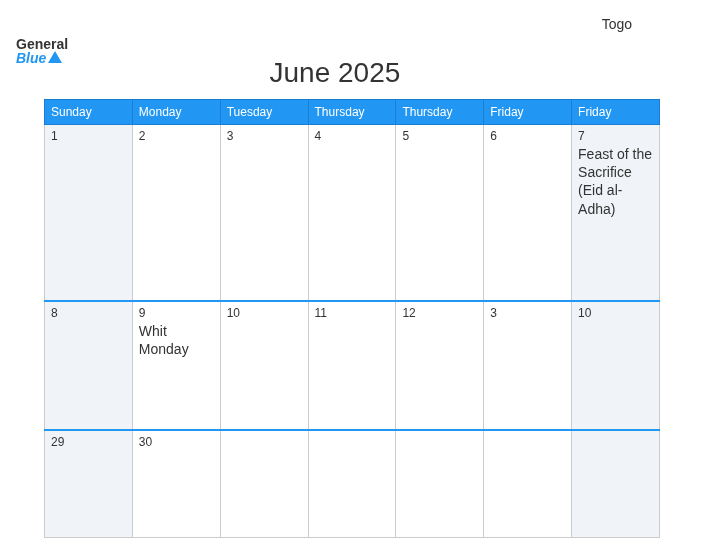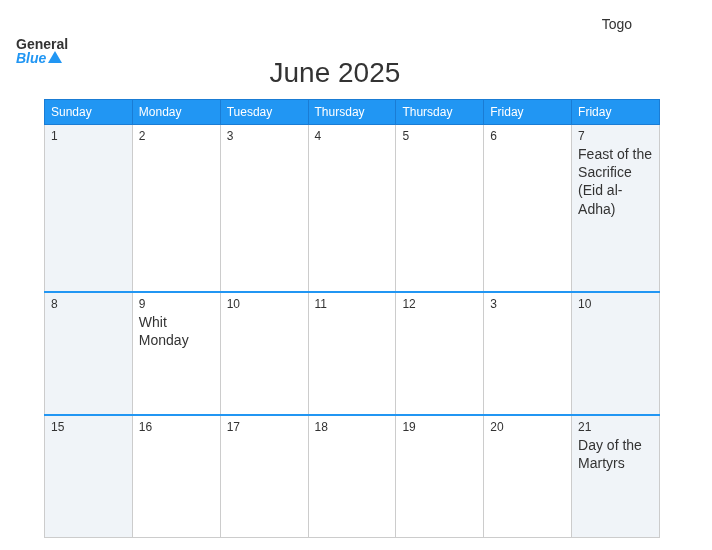--- a/index.html
+++ b/index.html
@@ -184,38 +184,27 @@
             <span class="day-number">12</span>
           </td>
           <td>
             <span class="day-number">3</span>
           </td>
           <td class="saturday">
             <span class="day-number">10</span>
           </td>
         </tr>
         <tr class="week-divider">
-          <td class="sunday">
-            <span class="day-number">15</span>
-          </td>
-          <td>
-            <span class="day-number">16</span>
-          </td>
-          <td>
-            <span class="day-number">17</span>
-          </td>
-          <td>
-            <span class="day-number">18</span>
-          </td>
-          <td>
-            <span class="day-number">19</span>
-          </td>
-          <td>
-            <span class="day-number">20</span>
-          </td>
-          <td class="saturday">
-            <span class="day-number">21</span>
-            <div class="event-text">Day of the Martyrs</div>
-          </td>
+          <td class="sunday" style="height: 60px;">
+            <span class="day-number">29</span>
+          </td>
+          <td style="height: 60px;">
+            <span class="day-number">30</span>
+          </td>
+          <td style="height: 60px;"></td>
+          <td style="height: 60px;"></td>
+          <td style="height: 60px;"></td>
+          <td style="height: 60px;"></td>
+          <td class="saturday" style="height: 60px;"></td>
         </tr>
       </tbody>
   </table>
 </div>
 
 </body></html>

